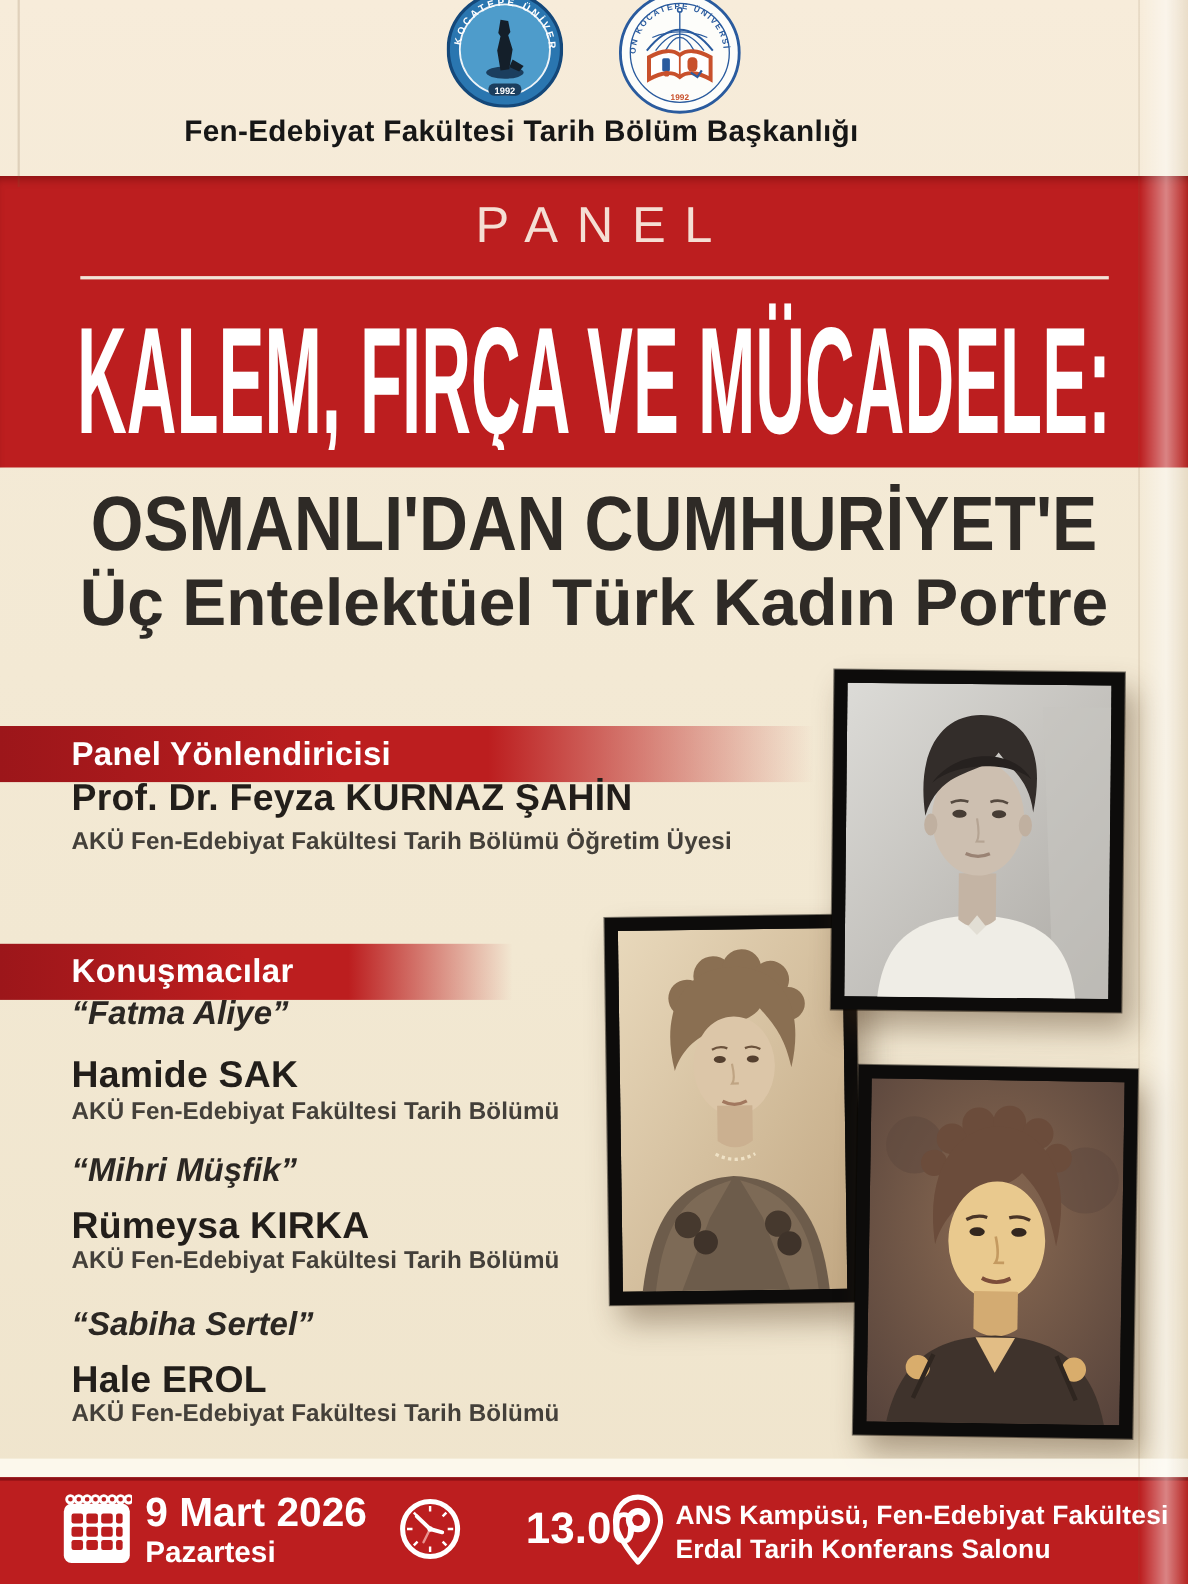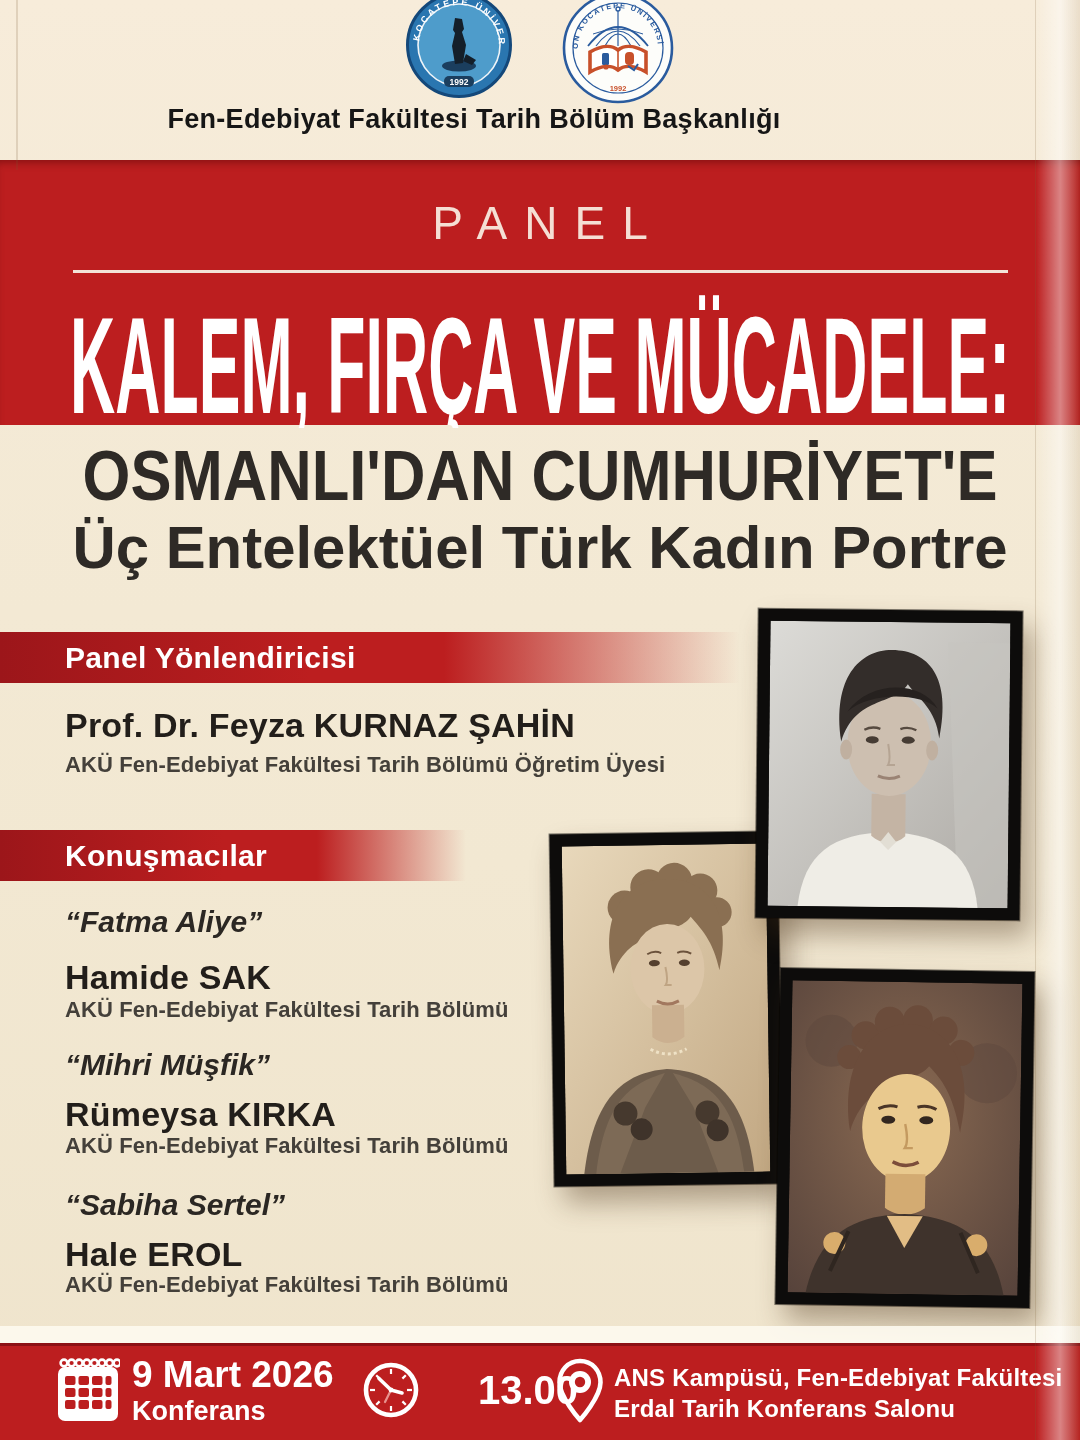--- a/index.html
+++ b/index.html
@@ -16,31 +16,31 @@
 
   
   .logos{position:absolute;top:-8px;left:0;width:1080px;display:flex;justify-content:center;align-items:flex-start;gap:50px;}
   .department{position:absolute;top:104px;left:0;width:948px;text-align:center;
     font-size:27px;font-weight:bold;color:#161616;letter-spacing:0.3px;}
 
   
   .band-panel{position:absolute;top:160px;left:0;width:1080px;height:265px;background:#bc1e1f;
     box-shadow:inset 0 7px 9px -5px rgba(60,0,0,0.45);}
   .kicker{text-align:center;padding-top:21px;font-size:46px;font-weight:300;color:#f5dfd4;
-    letter-spacing:17px;text-indent:17px;line-height:1;margin-top:19px;}
+    letter-spacing:17px;text-indent:17px;line-height:1;}
   .rule{width:935px;height:3px;margin:24px auto 0;background:#f3e3d7;}
   .title-svg{display:block;margin:10px auto 0;}
 
   
   .subtitle{position:absolute;top:440px;left:0;width:1080px;text-align:center;}
   .subtitle svg{display:block;margin:0 auto;}
 
   
   .section-band{position:absolute;left:0;height:51px;line-height:51px;padding-left:65px;box-sizing:border-box;
-    color:#ffffff;font-size:30px;font-weight:bold;letter-spacing:0.3px;}
+    color:#ffffff;font-size:30px;font-weight:bold;letter-spacing:0.3px;margin-top:28px;}
   .band-moderator{top:632px;width:740px;
     background:linear-gradient(90deg,#9c161a 0%,#bc1e1f 42%,#bc1e1f 60%,rgba(188,30,31,0) 100%);}
   .band-speakers{top:830px;width:466px;
     background:linear-gradient(90deg,#9c161a 0%,#bc1e1f 48%,#bc1e1f 68%,rgba(188,30,31,0) 100%);}
 
   .person-name{position:absolute;left:65px;font-size:34px;font-weight:bold;color:#221e1a;letter-spacing:0.2px;}
   .person-aff{position:absolute;left:65px;font-size:22px;font-weight:bold;color:#44403a;letter-spacing:0.1px;}
   .topic{position:absolute;left:65px;font-size:30px;font-style:italic;font-weight:bold;color:#2b2723;}
 
   
@@ -270,21 +270,21 @@
           <rect x="49.5" y="31" width="6" height="9" rx="2"></rect>
         <rect x="9" y="43" width="10.5" height="9" rx="2"></rect>
           <rect x="22.5" y="43" width="10.5" height="9" rx="2"></rect>
         <rect x="36" y="43" width="10.5" height="9" rx="2"></rect>
           <rect x="49.5" y="43" width="6" height="9" rx="2"></rect>
       </g>
     </svg>
 
     <div class="datecol">
       <div class="date-main">9 Mart 2026</div>
-      <div class="date-day">Konferans</div>
+      <div class="date-day">Pazartesi</div>
     </div>
 
     <svg class="clockicon" width="58" height="58" viewBox="0 0 58 58">
       <circle cx="29" cy="29" r="25" fill="none" stroke="#ffffff" stroke-width="4.6"></circle>
       <g stroke="#ffffff" stroke-width="2.2">
         <path d="M29 8 V13"></path>
           <path d="M29 45 V50"></path>
           <path d="M8 29 H13"></path>
           <path d="M45 29 H50"></path>
         <path d="M14.2 14.2 l3.4 3.4"></path>

